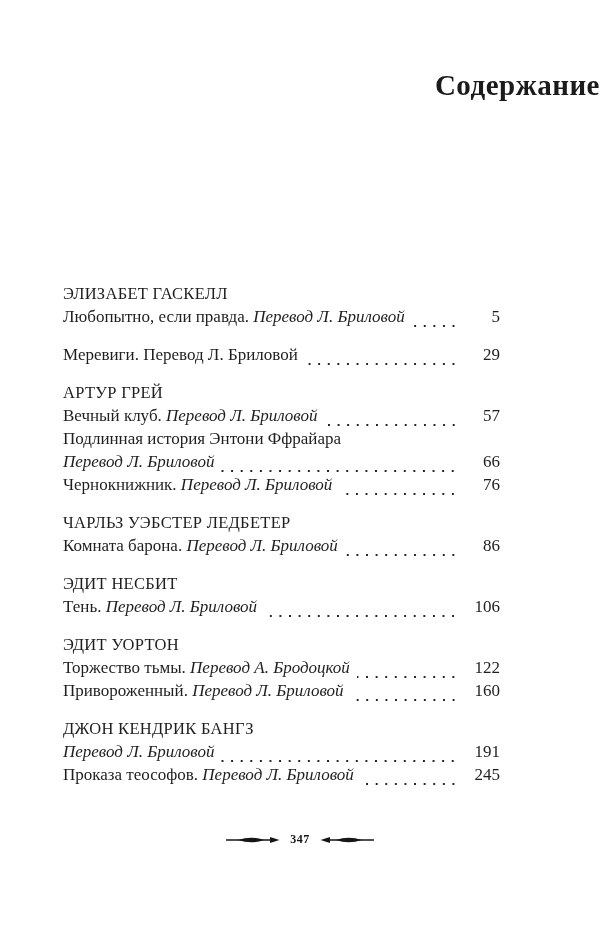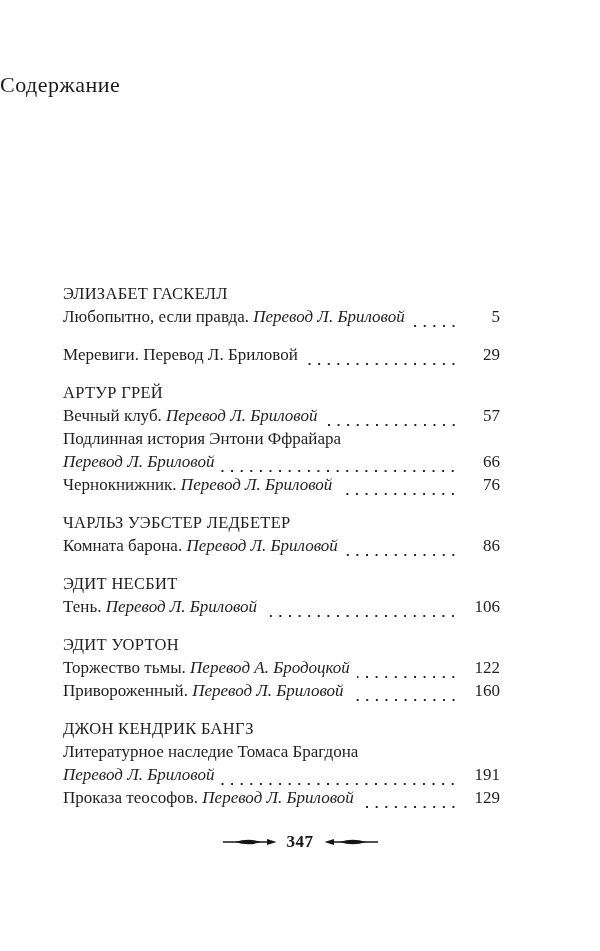--- a/index.html
+++ b/index.html
@@ -11,24 +11,24 @@
     height: 951px;
     background: #ffffff;
     color: #1e1e1e;
     font-family: "Liberation Serif", serif;
     position: relative;
     overflow: hidden;
   }
   .page-title {
     margin: 0;
     padding-top: 70px;
-    font-size: 22px;
+    font-size: 29px;
     line-height: 30px;
-    font-weight: normal;
-    text-align: left;
+    font-weight: bold;
+    text-align: right;
     letter-spacing: 0.5px;
     color: #1b1b1b;
   }
   .toc {
     position: absolute;
     left: 63px;
     top: 282px;
     width: 437px;
     font-size: 17px;
     line-height: 23px;
@@ -75,21 +75,21 @@
     position: absolute;
     left: 0;
     top: 832px;
     width: 600px;
     display: flex;
     justify-content: center;
     align-items: center;
     gap: 9px;
   }
   .folio {
-    font-size: 17px;
+    font-size: 12px;
     font-weight: bold;
     color: #151515;
     letter-spacing: 0.5px;
   }
   .ornament {
     display: block;
   }
   .ornament.right {
     transform: scaleX(-1);
   }
@@ -163,31 +163,28 @@
         </div>
         <div class="row">
           <span class="etext"><span>Привороженный. </span><i>Перевод Л. Бриловой</i></span>
           <span class="leader"></span>
           <span class="pagenum">160</span>
         </div>
       </section>
       <section class="toc-section">
         <div class="author">ДЖОН КЕНДРИК БАНГЗ</div>
         <div class="row">
-          <span class="etext"><span>Литературное наследие Томаса Брагдона</span></span>
-        </div>
-        <div class="row">
           <span class="etext"><i>Перевод Л. Бриловой</i></span>
           <span class="leader"></span>
           <span class="pagenum">191</span>
         </div>
         <div class="row">
           <span class="etext"><span>Проказа теософов. </span><i>Перевод Л. Бриловой</i></span>
           <span class="leader"></span>
-          <span class="pagenum">129</span>
+          <span class="pagenum">245</span>
         </div>
       </section>
     </div>
 
   <footer class="footer">
     <svg class="ornament left" width="56" height="12" viewBox="0 0 56 12" aria-hidden="true">
       <path d="M1 6 H 50" stroke="#151515" stroke-width="1.3" fill="none"></path>
       <path d="M13 6 Q 26.5 1.4 39 6 Q 26.5 10.6 13 6 Z" fill="#151515"></path>
       <path d="M45 3.1 L 54.5 6 L 45 8.9 Z" fill="#151515"></path>
     </svg>

